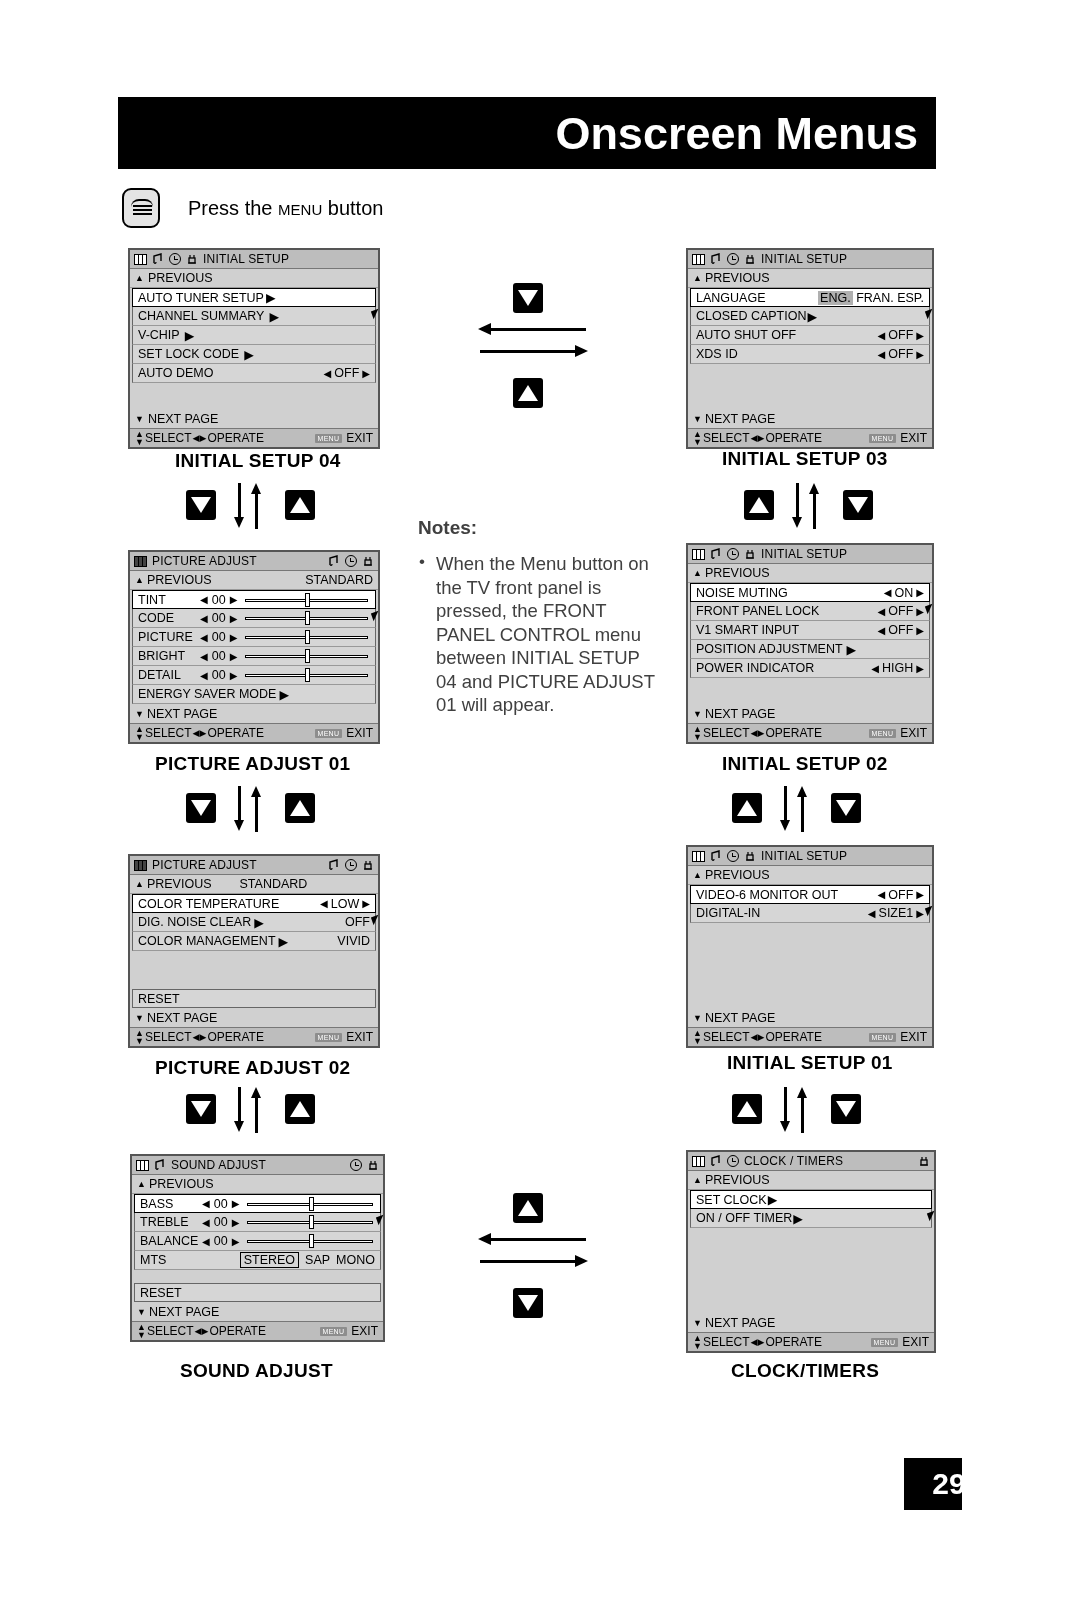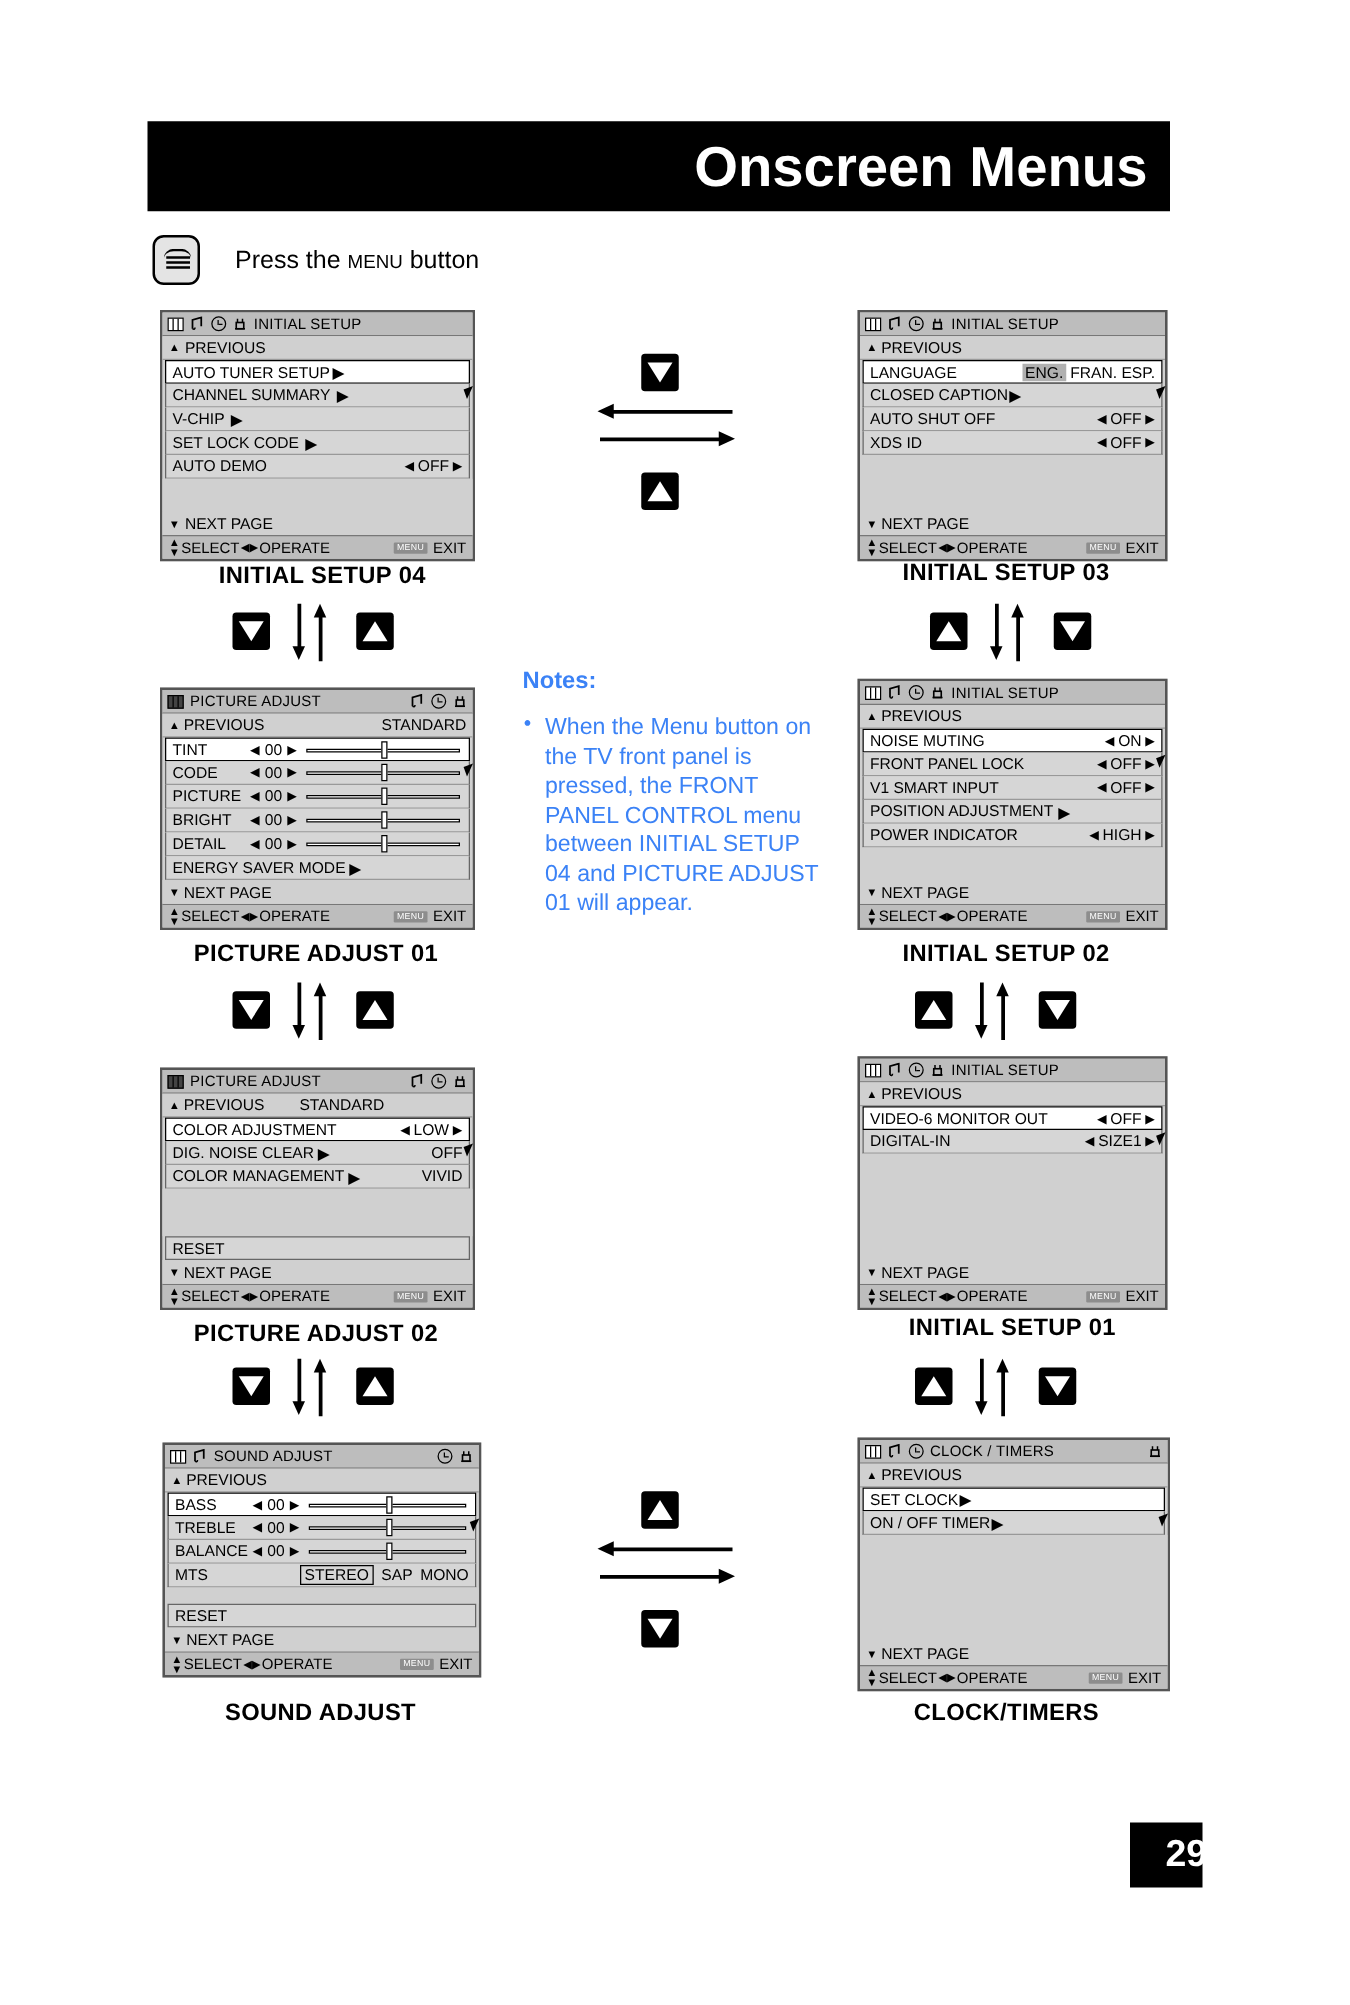--- a/index.html
+++ b/index.html
@@ -249,25 +249,25 @@
   }
   .hpair .head-r {
     position: absolute; left: 97px; top: 23px;
     border-top: 6.5px solid transparent; border-bottom: 6.5px solid transparent;
     border-left: 13px solid #000;
   }
 
   
   .notes {
     position: absolute;
-    left: 418px; top: 533px;
+    left: 418px; top: 516px;
     width: 240px;
     font-size: 18.5px;
     line-height: 1.27;
-    color: #3b82f6;
+    color: #404040;
   }
   .notes h4 { margin: 0 0 12px 0; font-size: 19px; font-weight: bold; }
   .notes ul { margin: 0; padding: 0; list-style: none; }
   .notes li { position: relative; padding-left: 18px; margin-bottom: 16px; }
   .notes li::before {
     content: "\2022"; position: absolute; left: 1px; top: -1px; font-size: 17px;
   }
 
   
   .pagenum {
@@ -699,21 +699,21 @@
           </svg>
         </span>
     </div>
     <div class="panel-body">
       <div class="row prev">
         <span style="font-size:9px;margin-right:3px;">▲</span>
         <span class="lbl">PREVIOUS</span>
         <span style="margin-left:28px;">STANDARD</span>
       </div>
       <div class="row sel">
-        <span class="lbl">COLOR ADJUSTMENT</span>
+        <span class="lbl">COLOR TEMPERATURE</span>
         <span class="val stepper">
           <span style="font-size:10px;">◀</span>
           <span>LOW</span>
           <span style="font-size:10px;">▶</span>
         </span>
       </div>
       <div class="cursor-mark" style="right:-2px; top:41px;"></div>
       <div class="row item">
         <span class="lbl">DIG. NOISE CLEAR</span>
         <span style="margin-left:3px;">▶</span>

